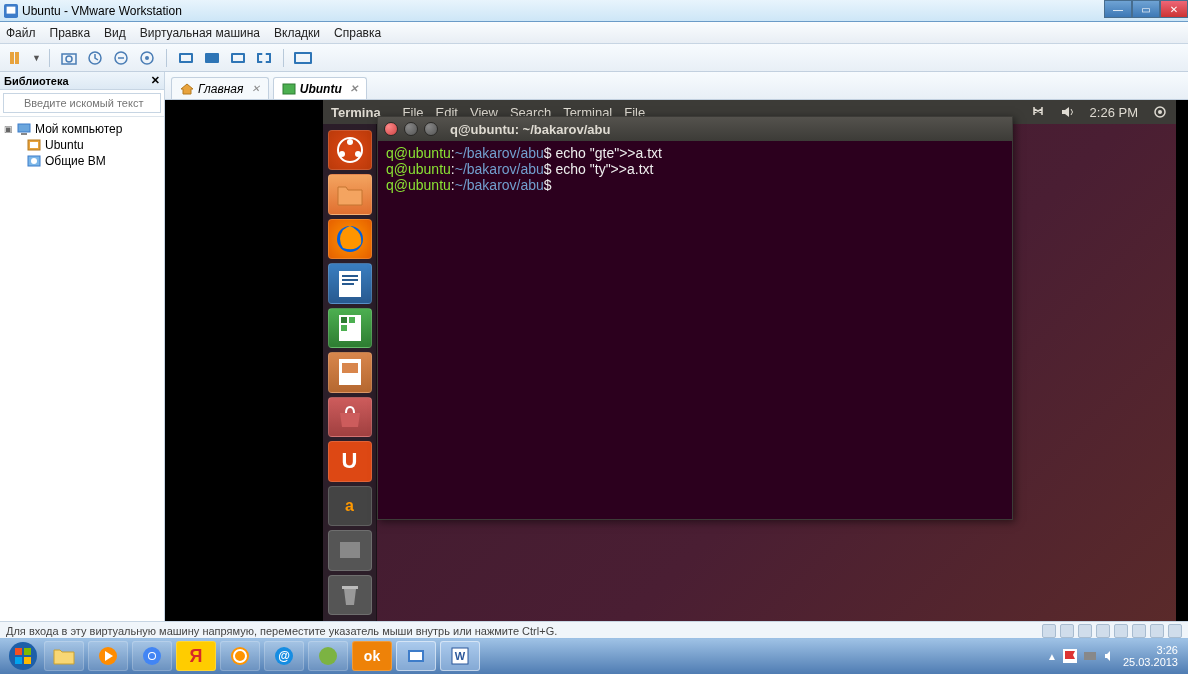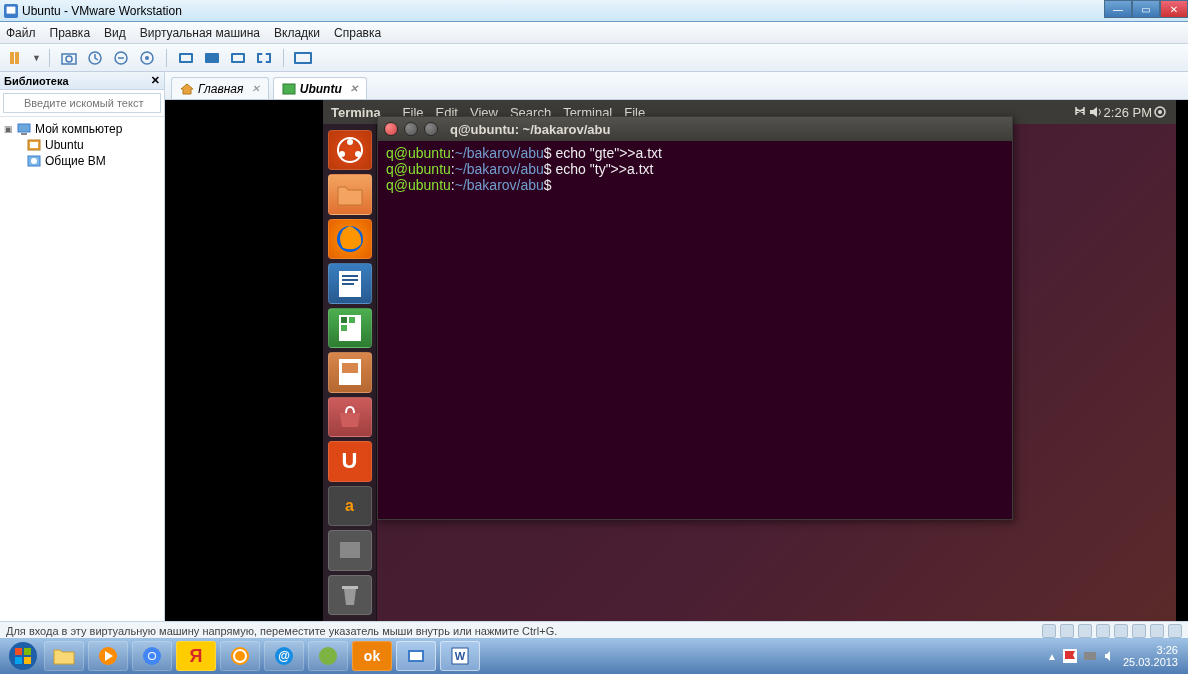--- a/index.html
+++ b/index.html
@@ -48,21 +48,21 @@
 .vmtab.active { background: #fff; font-weight: bold; }
 .vmtab .tx { font-size: 10px; color: #888; margin-left: 4px; cursor: pointer; }
 .vmcontent { flex: 1; background: #000; position: relative; overflow: hidden; }
 
 
 .ubuntu { position: absolute; left: 158px; right: 12px; top: 0; bottom: 0; background: linear-gradient(135deg,#3d1a2e,#4a1e33 60%,#5a2a2a); }
 .ubuntu-topbar { position: absolute; top: 0; left: 0; right: 0; height: 24px; background: #3c3b37; color: #dfdbd2; display: flex; align-items: center; font-size: 13px; padding: 0 8px; }
 .ubuntu-topbar .left { display: flex; gap: 12px; }
 .ubuntu-topbar .left span { cursor: default; }
 .ubuntu-topbar .appname { font-weight: bold; margin-right: 10px; }
-.ubuntu-topbar .right { margin-left: auto; display: flex; gap: 0; align-items: center; justify-content: space-between; }
+.ubuntu-topbar .right { margin-left: auto; display: flex; gap: 14px; align-items: center; justify-content: space-between; }
 .ubuntu-topbar .right span { font-size: 13px; }
 
 .launcher { position: absolute; left: 0; top: 24px; bottom: 0; width: 54px; background: rgba(40,30,40,0.85); border-right: 1px solid rgba(0,0,0,0.4); display: flex; flex-direction: column; align-items: center; padding: 6px 0; gap: 4px; }
 .licon { width: 44px; height: 44px; border-radius: 4px; display: flex; align-items: center; justify-content: center; font-size: 22px; color: #fff; border: 1px solid rgba(255,255,255,0.15); }
 .licon.dash { background: radial-gradient(circle,#dd4814,#bb3a0a); }
 .licon.files { background: linear-gradient(#f4a460,#e07030); }
 .licon.ff { background: radial-gradient(circle,#ff9500,#e66000); }
 .licon.writer { background: linear-gradient(#3a7ec0,#285a90); }
 .licon.calc { background: linear-gradient(#4caf50,#2e7d32); }
 .licon.impress { background: linear-gradient(#d8864c,#b56830); }

